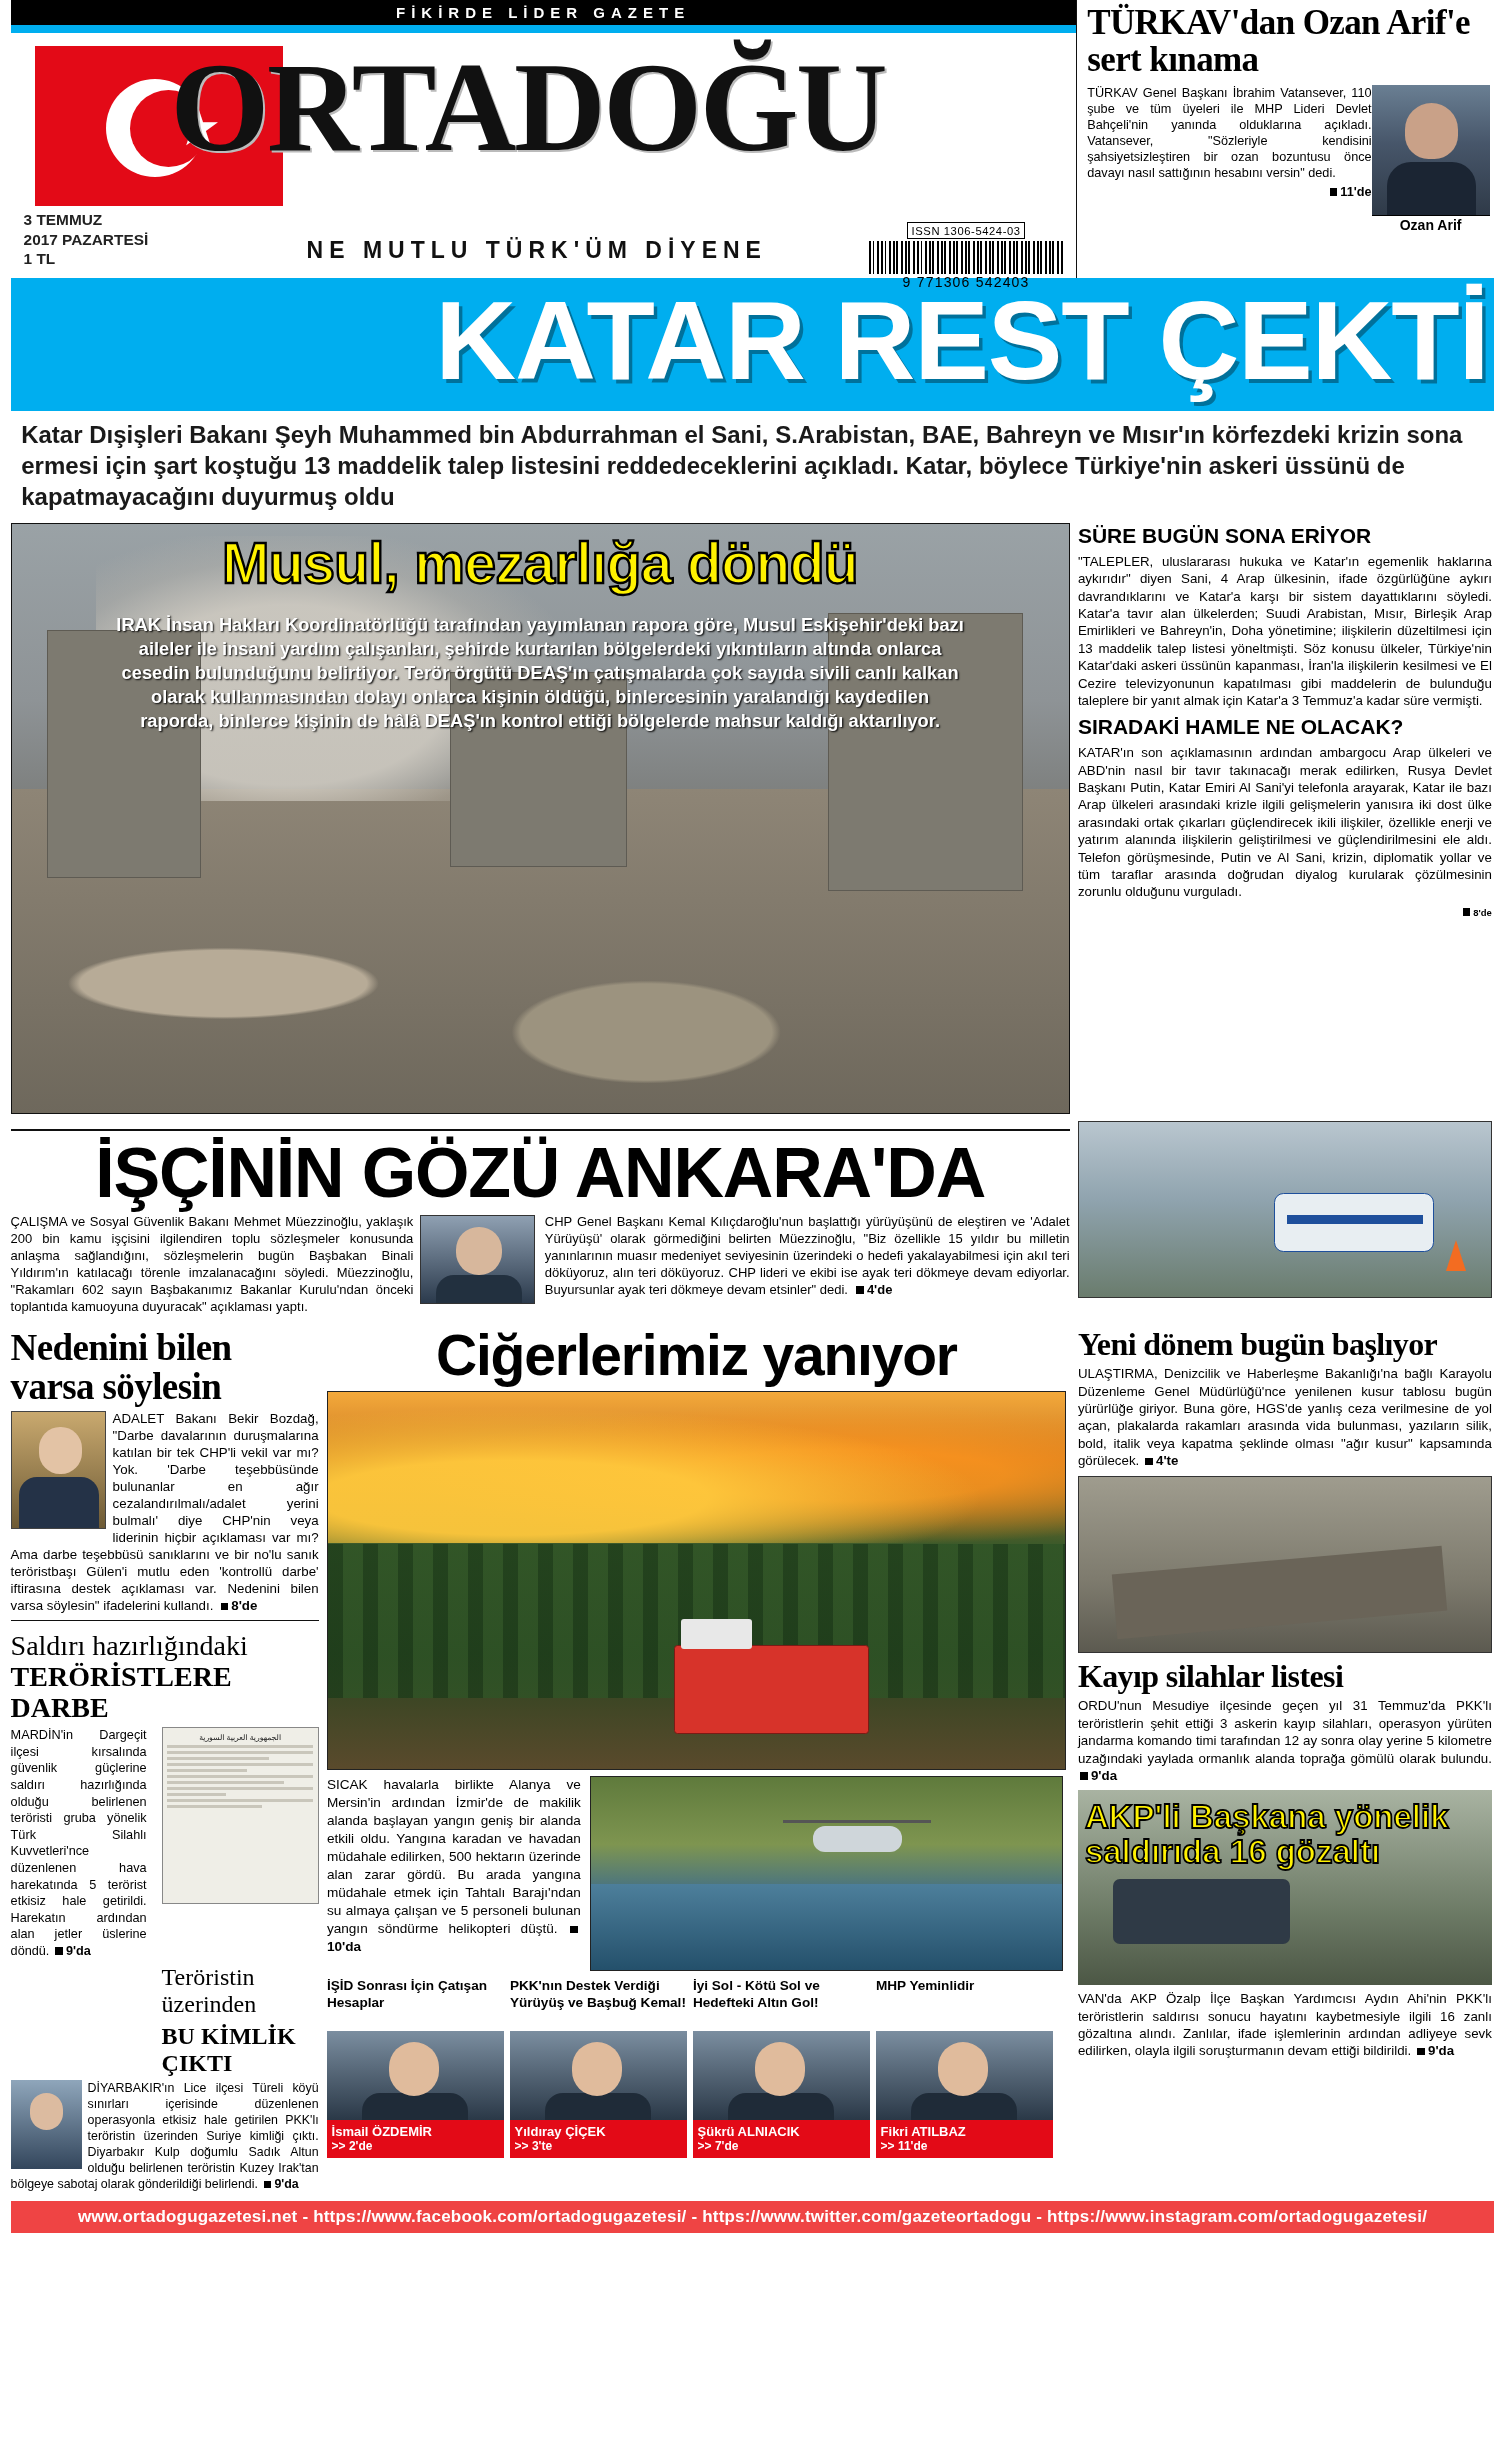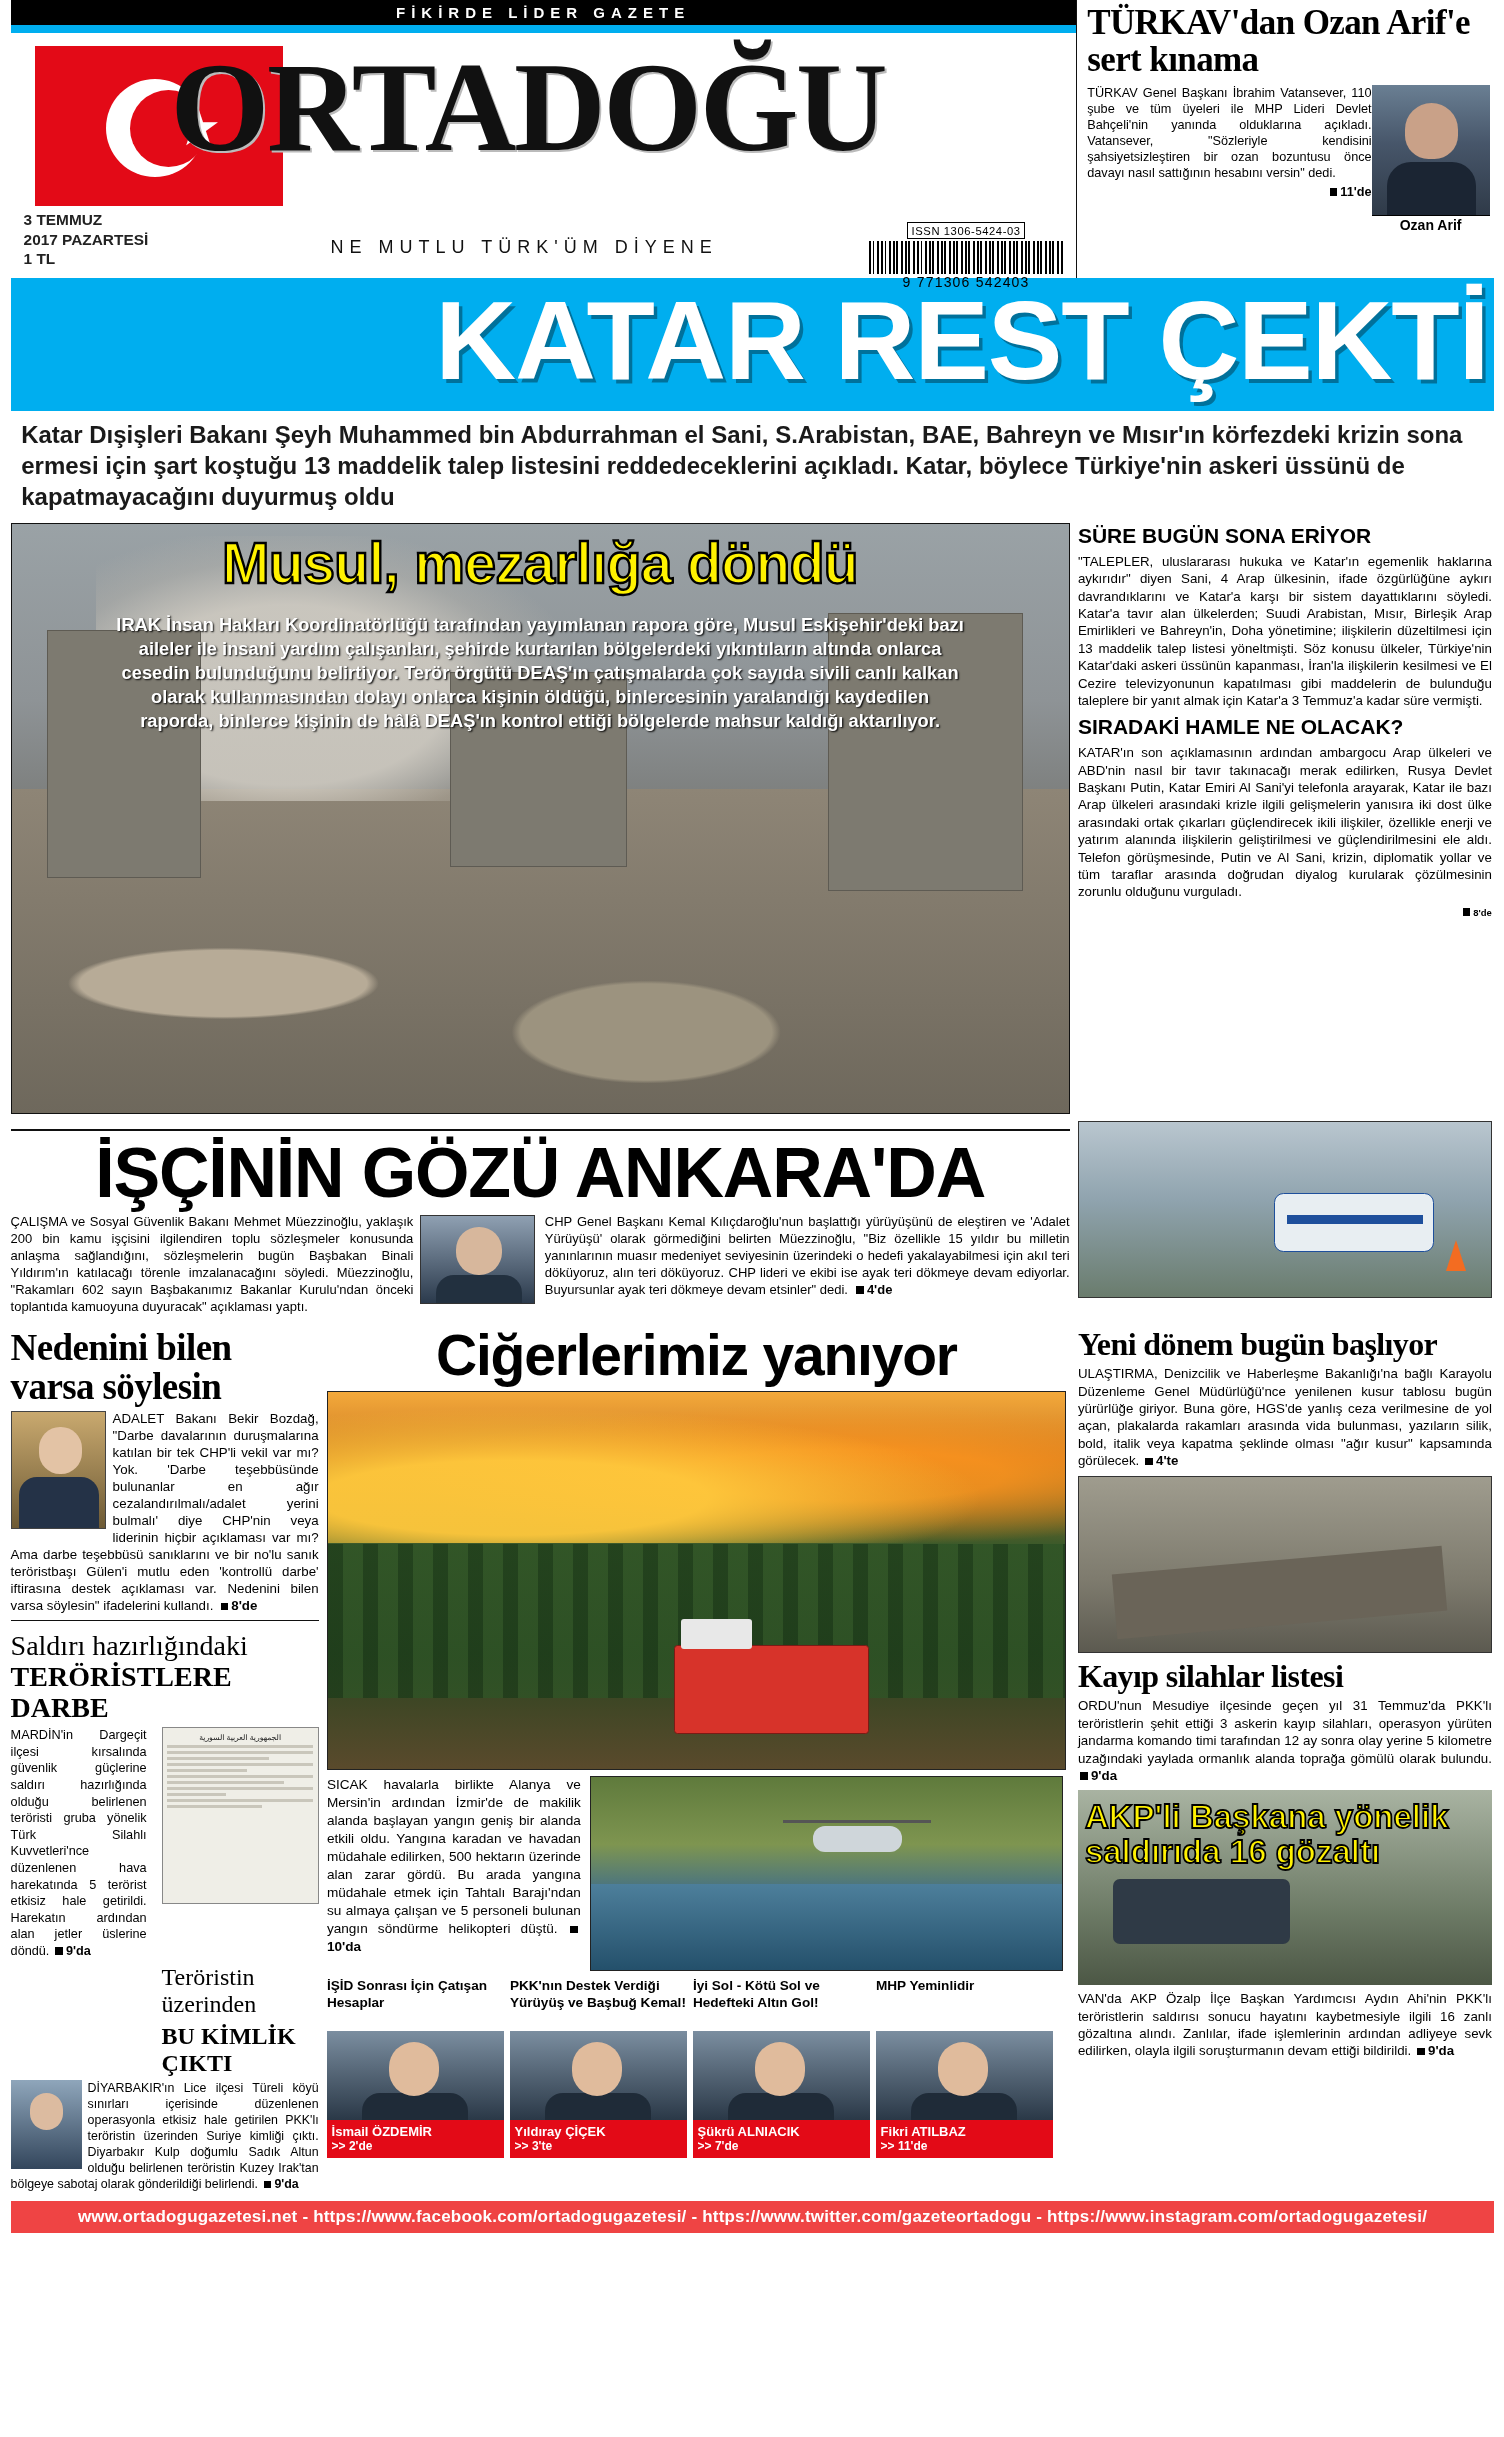--- a/index.html
+++ b/index.html
@@ -36,21 +36,21 @@
     font-family:"Liberation Serif", serif;
     font-weight:bold; font-size:127px; letter-spacing:-2.4px;
     color:#111; line-height:136px; text-shadow: 1.8px 1.8px 0 #bbb;
   }
   .mh-date {
     position:absolute; left:13px; top:177px;
     font-size:15.4px; line-height:19.5px; font-weight:bold; color:#222;
   }
   .slogan {
     position:absolute; left:296px; top:204px;
-    font-size:18px; letter-spacing:6px; font-weight:normal; color:#111;margin-left:24px;
+    font-size:23px; letter-spacing:6px; font-weight:bold; color:#111;
   }
   .barcode-box { position:absolute; right:12px; top:189px; width:195px; text-align:center; }
   .issn { font-size:11.2px; letter-spacing:0.6px; border:0.6px solid #000; padding:1.2px 3.5px; display:inline-block; background:#fff;}
   .barcode { height:33px; margin-top:2.4px; background:
      repeating-linear-gradient(90deg,#000 0 1.8px,#fff 1.8px 3.5px,#000 3.5px 4.7px,#fff 4.7px 7.7px,#000 7.7px 10px,#fff 10px 12px);
   }
   .barcode-num { font-size:14px; letter-spacing:1.2px; }
 
   .mh-right { width: 414px; padding-left:10.6px; border-left:1.8px solid #111; }
   .mh-right h2 {

